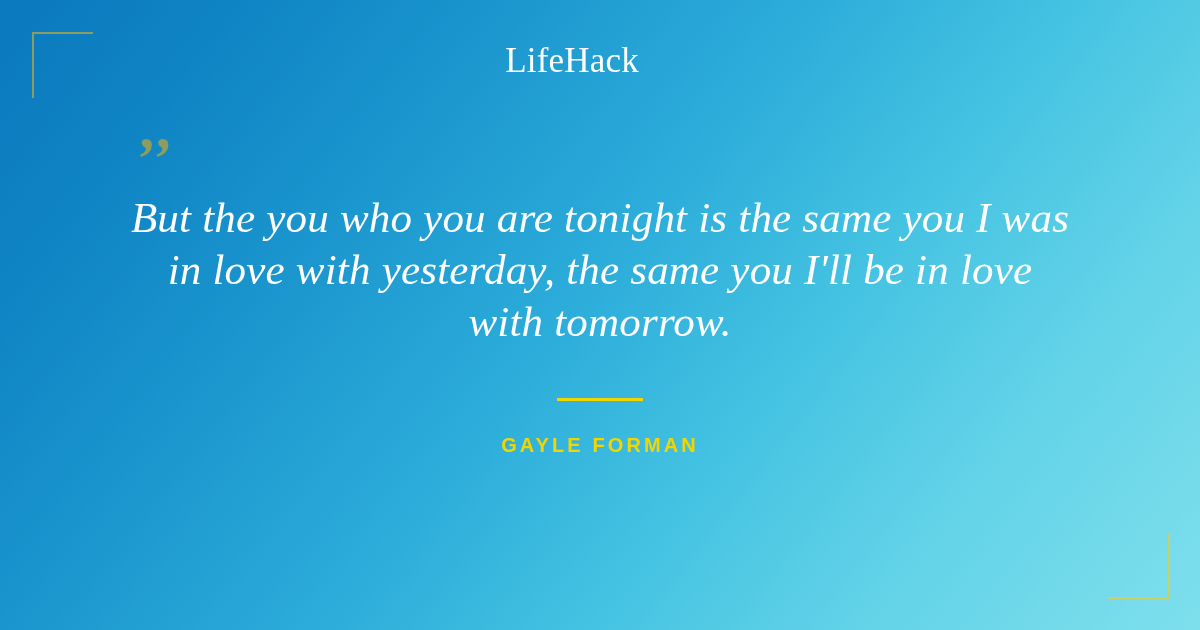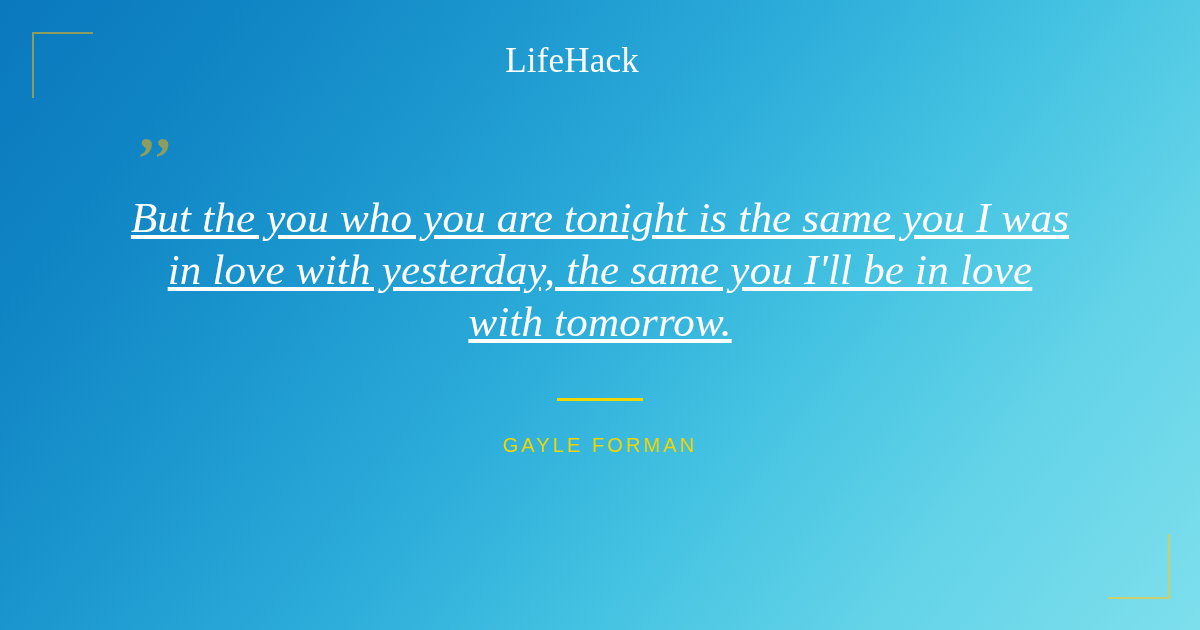--- a/index.html
+++ b/index.html
@@ -88,21 +88,20 @@
     margin: 0 auto;
     width: 950px;
     text-align: center;
     font-family: "Liberation Serif", "DejaVu Serif", serif;
     font-style: italic;
     font-size: 43px;
     line-height: 52px;
     color: #ffffff;
     letter-spacing: 0.2px;
     text-rendering: optimizeLegibility;
-    text-decoration: underline;
   }
 
   
   #attribution {
     position: absolute;
     left: 0;
     top: 398px;
     width: 1200px;
     text-align: center;
   }
@@ -110,21 +109,21 @@
   #author-divider {
     width: 86px;
     height: 3px;
     background: #f3d600;
     margin: 0 auto 32px auto;
   }
 
   #author-name {
     font-family: "Liberation Sans", sans-serif;
     font-size: 20px;
-    font-weight: normal;
+    font-weight: bold;
     line-height: 24px;
     letter-spacing: 3.1px;
     color: #f3d600;
     text-transform: uppercase;
   }
 </style>
 </head>
 <body>
 
 <div id="quote-card">

